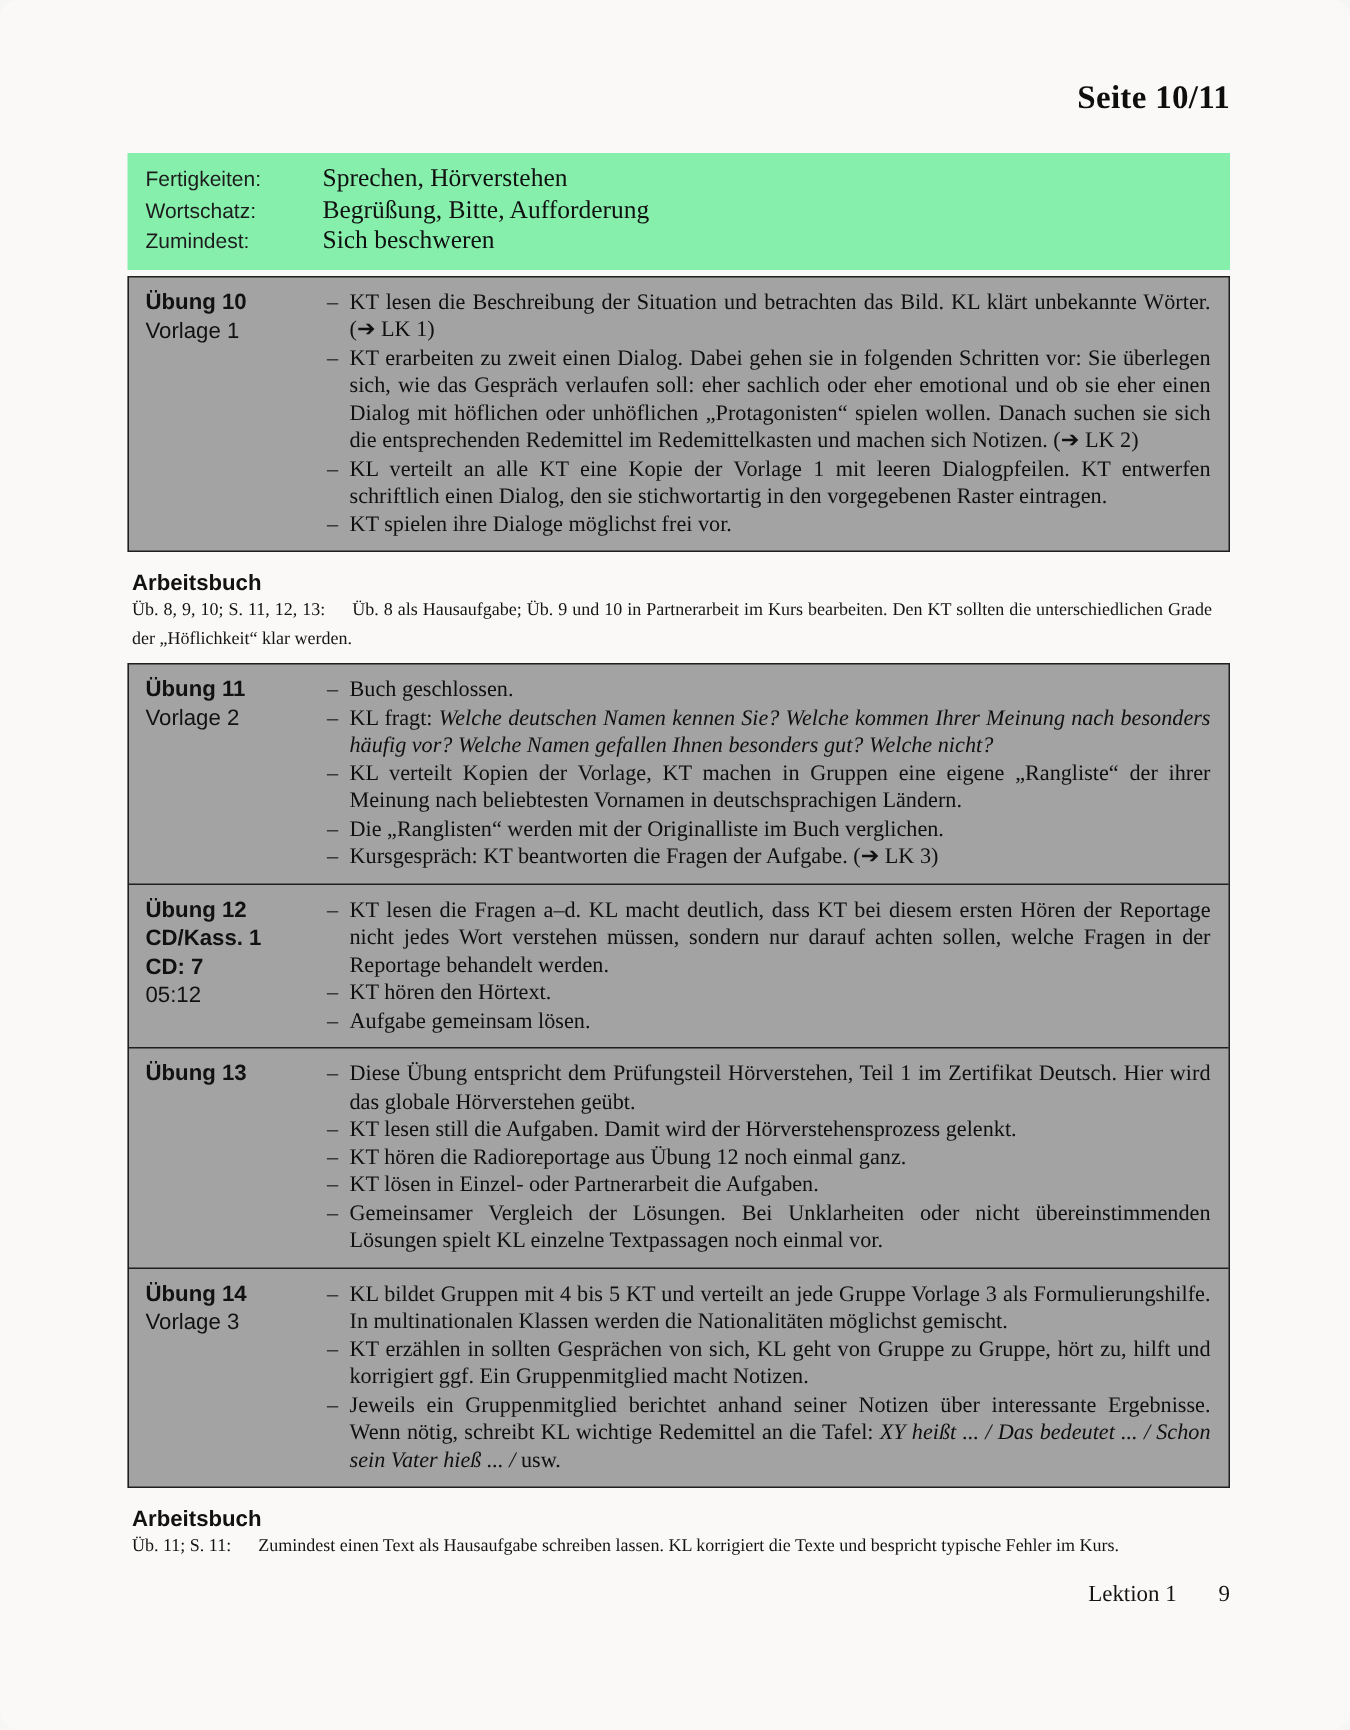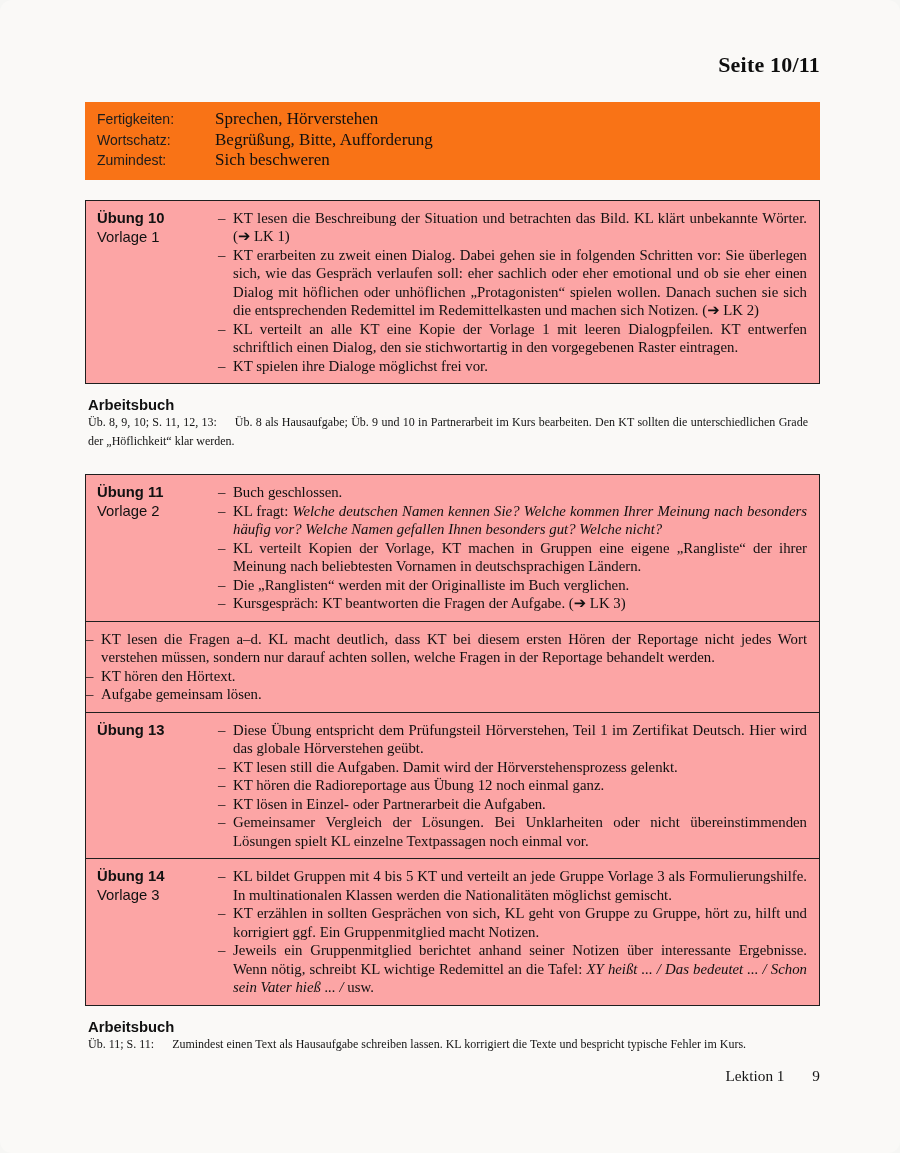--- a/index.html
+++ b/index.html
@@ -22,34 +22,34 @@
     text-align: right;
     font-family: "Liberation Serif", serif;
     font-weight: 700;
     font-size: 22px;
     letter-spacing: 0.2px;
     color: #0e0e0e;
   }
   
   .meta {
     margin-top: 24px;
-    background: #f97316;
+    background: #86efac;
     padding: 7px 10px 9px 12px;
   }
   .meta-row { display: flex; line-height: 19.5px; }
   .meta-label {
     width: 118px; flex: none;
     font-family: "Liberation Sans", sans-serif;
     font-size: 14px; color: #1c1c1c;
     padding-top: 1px;
   }
   .meta-value { font-size: 17px; color: #101010; }
 
   
-  .box { border: 1.5px solid #1f1f1f; margin-top: 20px; background: #fca5a5; }
+  .box { border: 1.5px solid #1f1f1f; margin-top: 4px; background: #a3a3a3; }
   .box-row { display: flex; }
   .box-row + .box-row { border-top: 1.5px solid #1f1f1f; }
   .label-col {
     width: 121px; flex: none;
     padding: 8px 0 0 11px;
     font-family: "Liberation Sans", sans-serif;
     font-size: 14.8px; line-height: 19px;
     color: #111;
   }
   .label.bold { font-weight: 700; }
@@ -135,20 +135,26 @@
           </div>
           <div class="content-col">
             <div class="bullet"><span class="dash">–</span><span class="seg">Buch geschlossen.</span></div>
             <div class="bullet"><span class="dash">–</span><span class="seg">KL fragt: </span><em class="seg">Welche deutschen Namen kennen Sie? Welche kommen Ihrer Meinung nach besonders häufig vor? Welche Namen gefallen Ihnen besonders gut? Welche nicht?</em></div>
             <div class="bullet"><span class="dash">–</span><span class="seg">KL verteilt Kopien der Vorlage, KT machen in Gruppen eine eigene „Rangliste“ der ihrer Meinung nach beliebtesten Vornamen in deutschsprachigen Ländern.</span></div>
             <div class="bullet"><span class="dash">–</span><span class="seg">Die „Ranglisten“ werden mit der Originalliste im Buch verglichen.</span></div>
             <div class="bullet"><span class="dash">–</span><span class="seg">Kursgespräch: KT beantworten die Fragen der Aufgabe. (➔ LK 3)</span></div>
           </div>
         </div>
         <div class="box-row">
+          <div class="label-col">
+            <div class="label bold">Übung 12</div>
+            <div class="label bold">CD/Kass. 1</div>
+            <div class="label bold">CD: 7</div>
+            <div class="label">05:12</div>
+          </div>
           <div class="content-col">
             <div class="bullet"><span class="dash">–</span><span class="seg">KT lesen die Fragen a–d. KL macht deutlich, dass KT bei diesem ersten Hören der Reportage nicht jedes Wort verstehen müssen, sondern nur darauf achten sollen, welche Fragen in der Reportage behandelt werden.</span></div>
             <div class="bullet"><span class="dash">–</span><span class="seg">KT hören den Hörtext.</span></div>
             <div class="bullet"><span class="dash">–</span><span class="seg">Aufgabe gemeinsam lösen.</span></div>
           </div>
         </div>
         <div class="box-row">
           <div class="label-col">
             <div class="label bold">Übung 13</div>
           </div>

